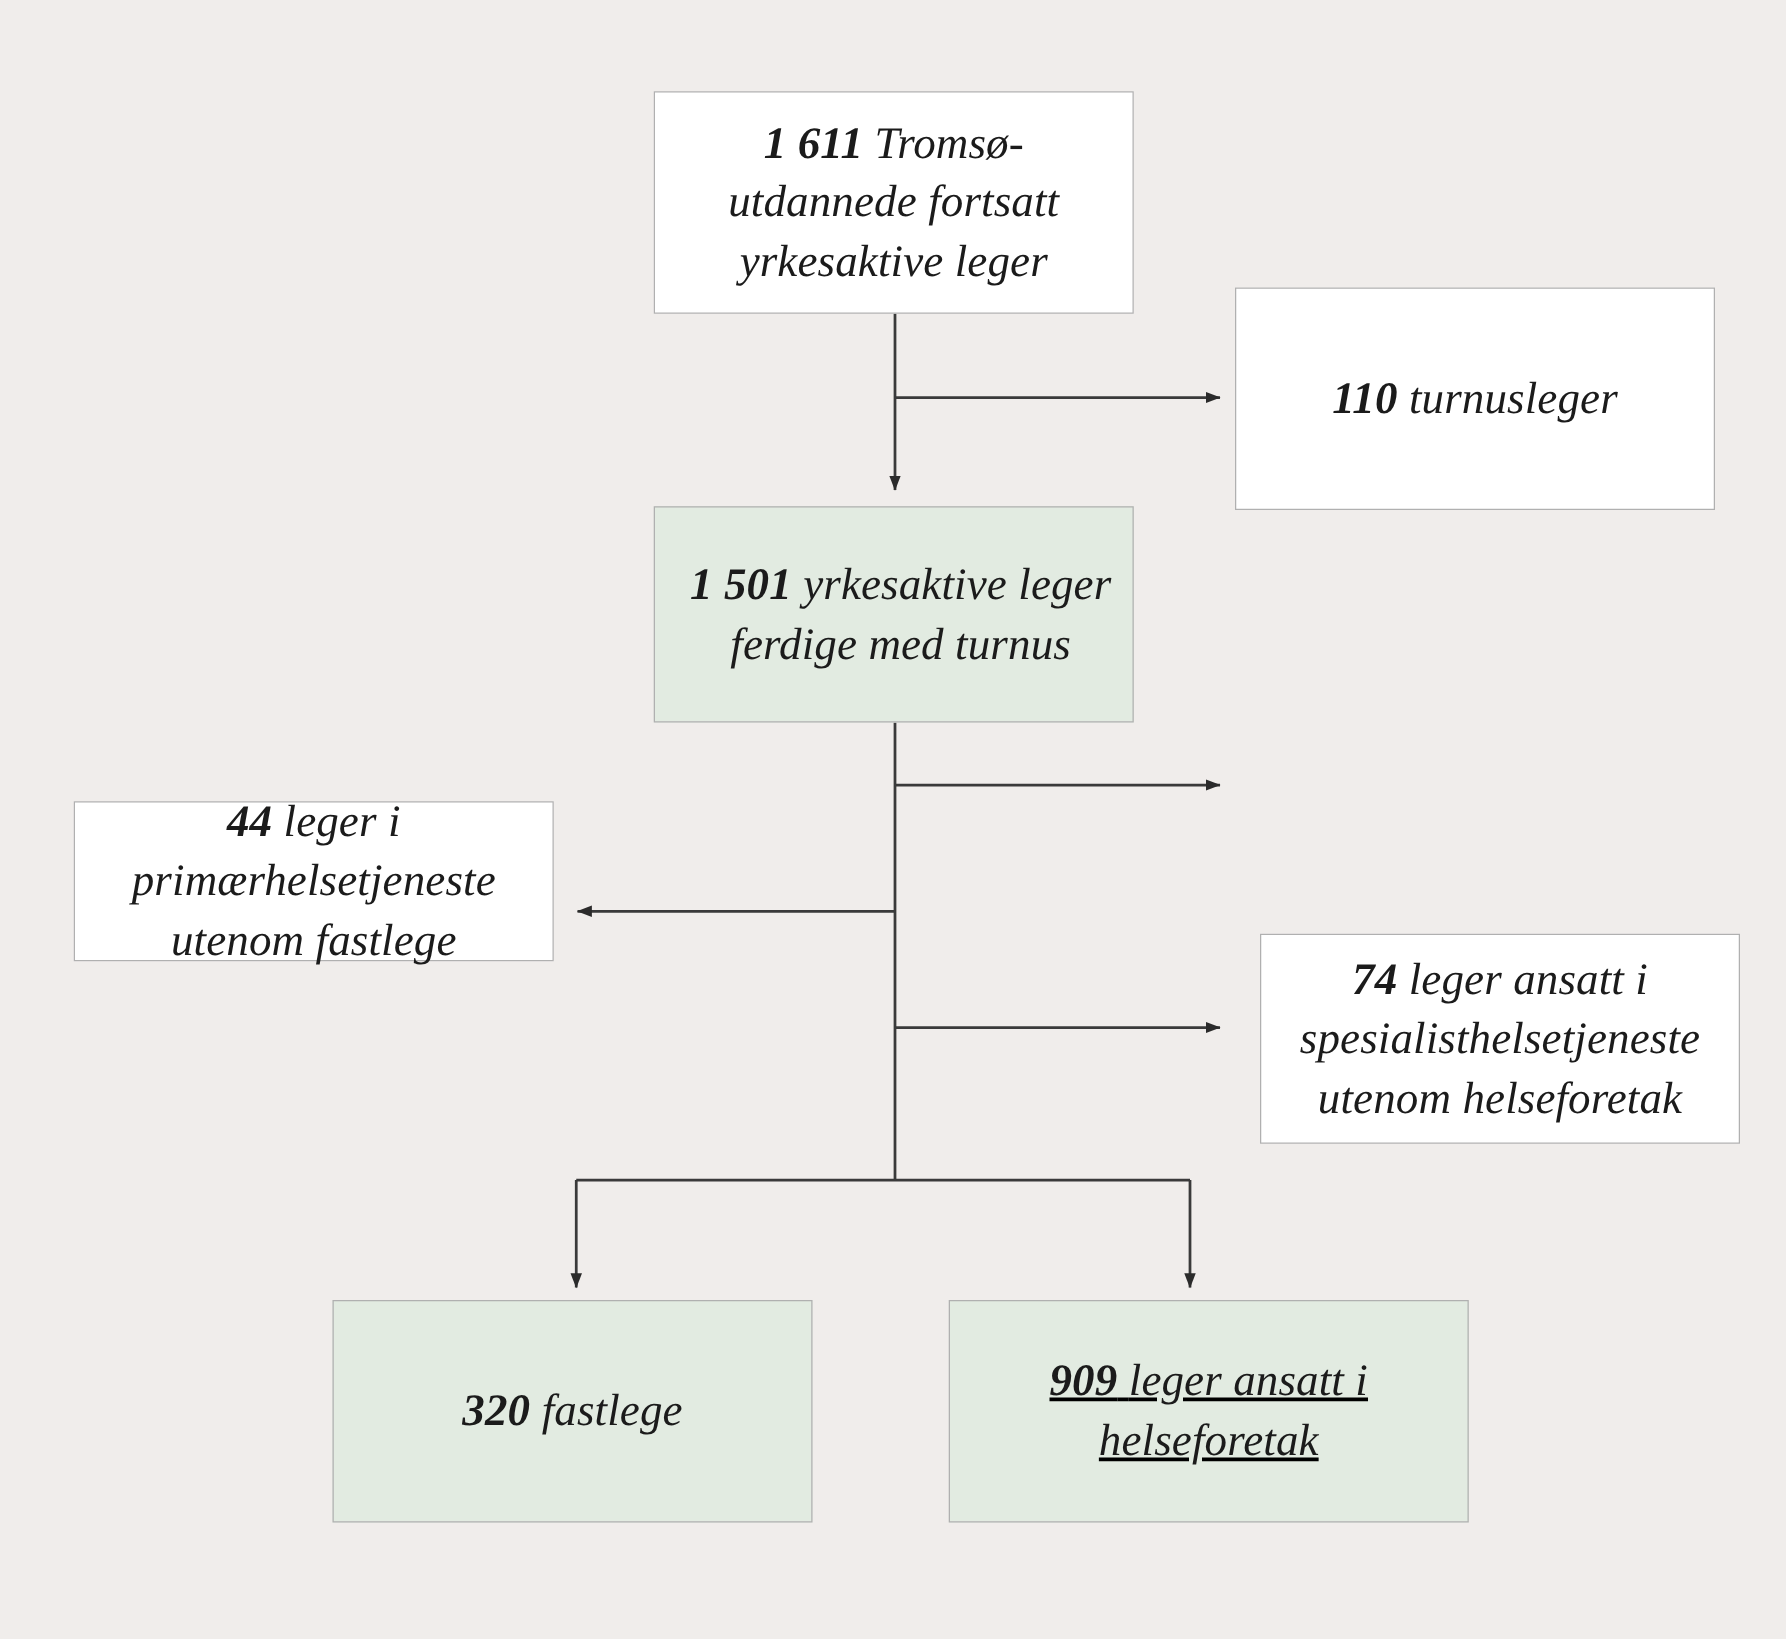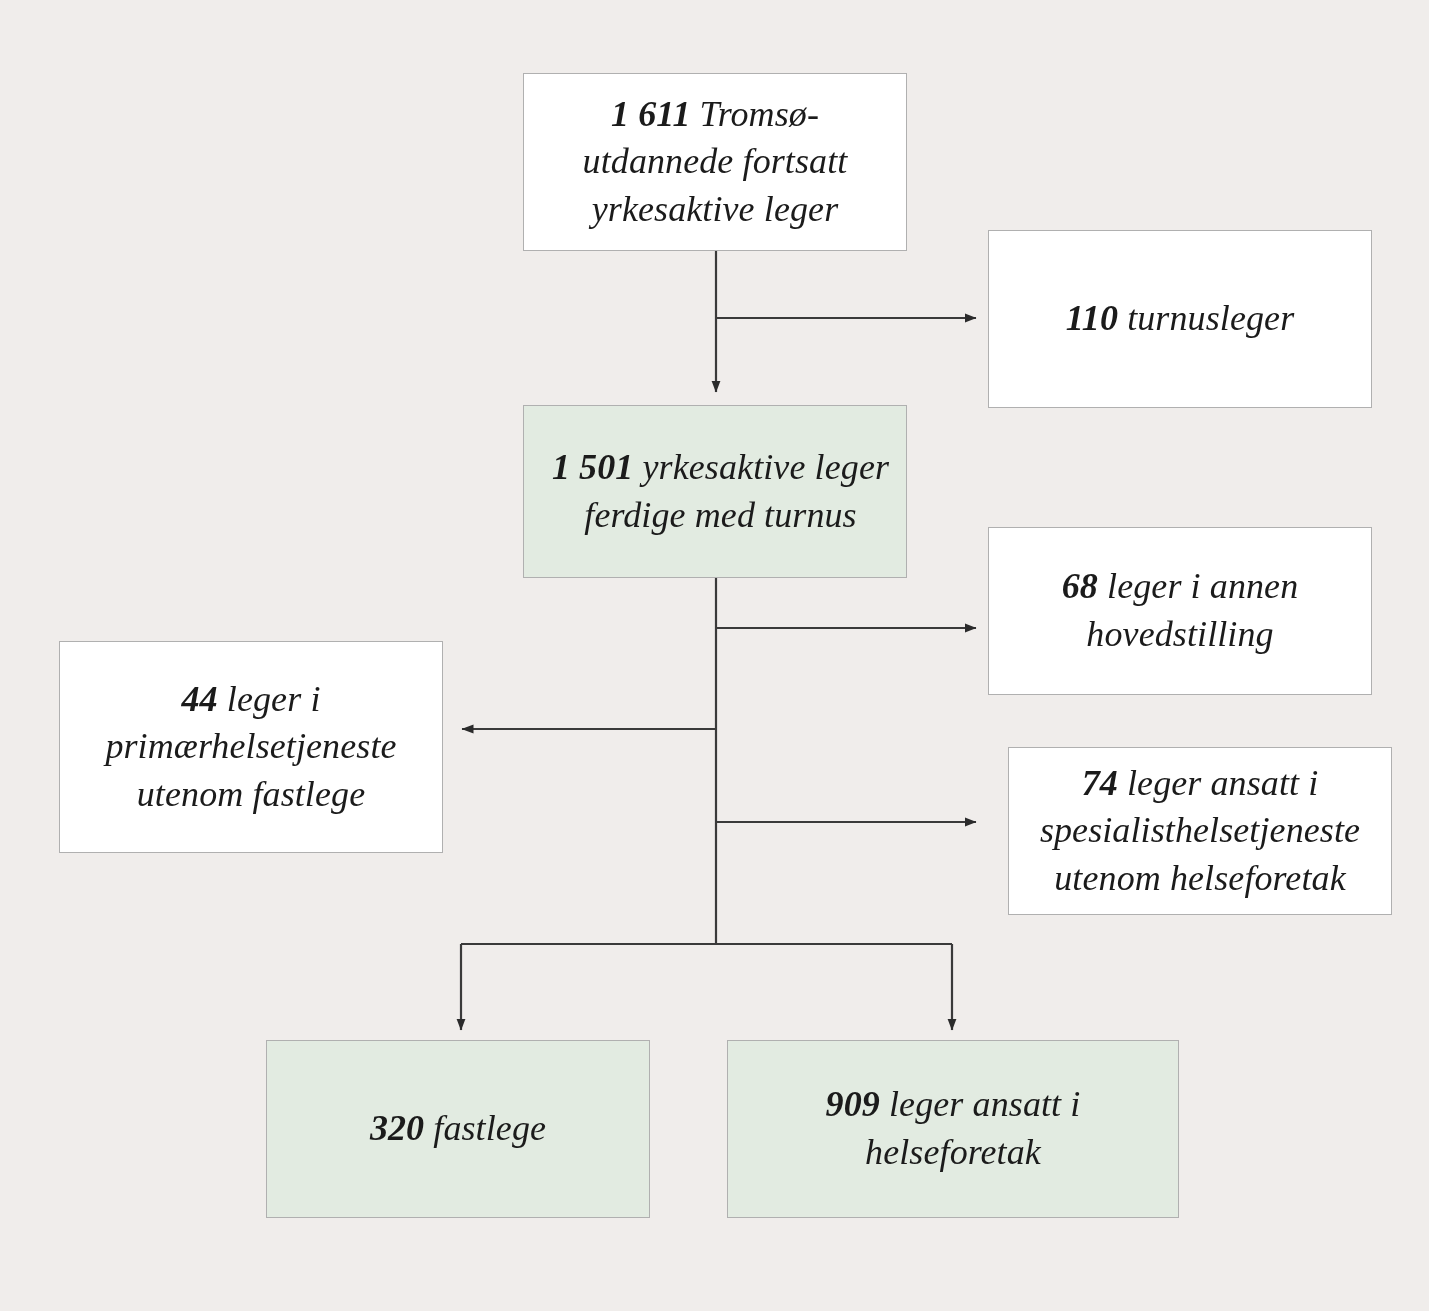--- a/index.html
+++ b/index.html
@@ -102,48 +102,42 @@
     </div>
   </div>
 
   <div class="node fill-green" style="left:523px; top:405px; width:384px; height:173px;padding-left:25px;">
     <div class="node-text">
       <span class="num">1 501</span>
       <span>yrkesaktive leger ferdige med turnus</span>
     </div>
   </div>
 
-  <div class="node fill-white" style="left:988px; top:527px; width:384px; height:168px;">
-    <div class="node-text">
-      <span class="num">68</span>
-      <span>leger i annen hovedstilling</span>
-    </div>
-  </div>
 
-  <div class="node fill-white" style="left:59px; top:641px; width:384px; height:212px;">
+  <div class="node fill-white" style="left:59px; top:641px; width:384px; height:128px;">
     <div class="node-text">
       <span class="num">44</span>
       <span>leger i primærhelsetjeneste utenom fastlege</span>
     </div>
   </div>
 
   <div class="node fill-white" style="left:988px; top:747px; width:384px; height:168px;margin-left:20px;">
     <div class="node-text">
       <span class="num">74</span>
       <span>leger ansatt i spesialisthelsetjeneste utenom helseforetak</span>
     </div>
   </div>
 
   <div class="node fill-green" style="left:266px; top:1040px; width:384px; height:178px;">
     <div class="node-text">
       <span class="num">320</span>
       <span>fastlege</span>
     </div>
   </div>
 
-  <div class="node fill-green" style="left:727px; top:1040px; width:452px; height:178px;">
+  <div class="node fill-green" style="left:759px; top:1040px; width:416px; height:178px;text-decoration:underline;">
     <div class="node-text">
       <span class="num">909</span>
       <span>leger ansatt i helseforetak</span>
     </div>
   </div>
 
 </div>
 
 </body></html>

